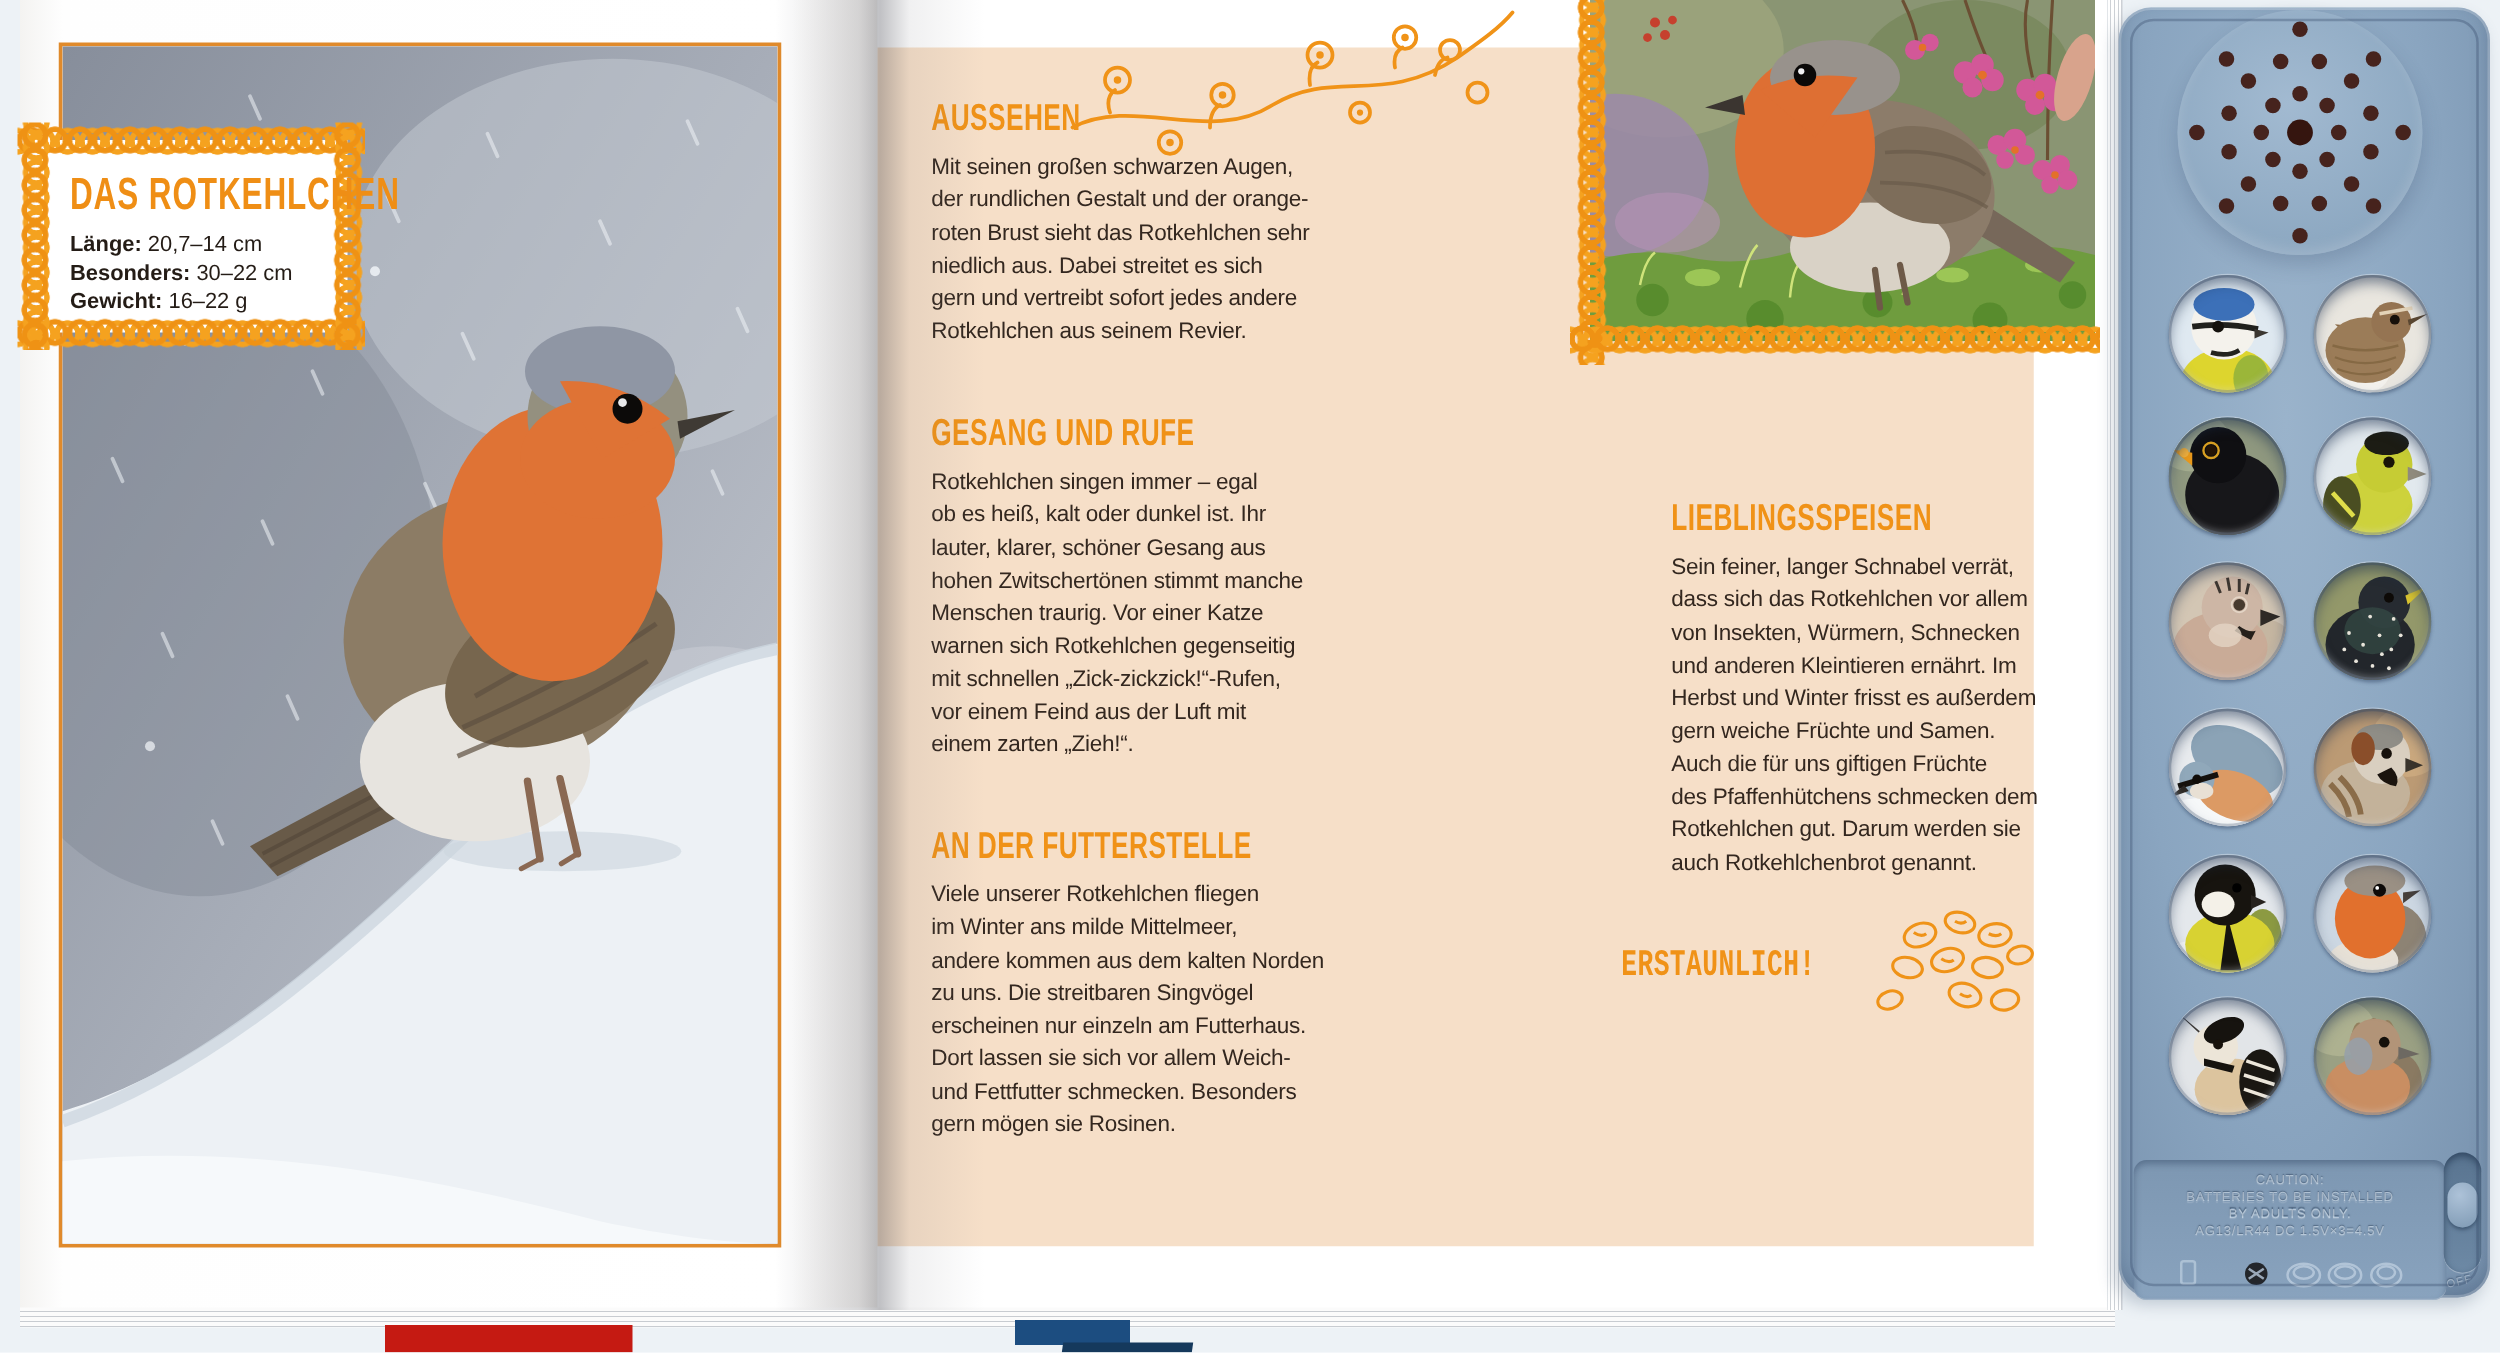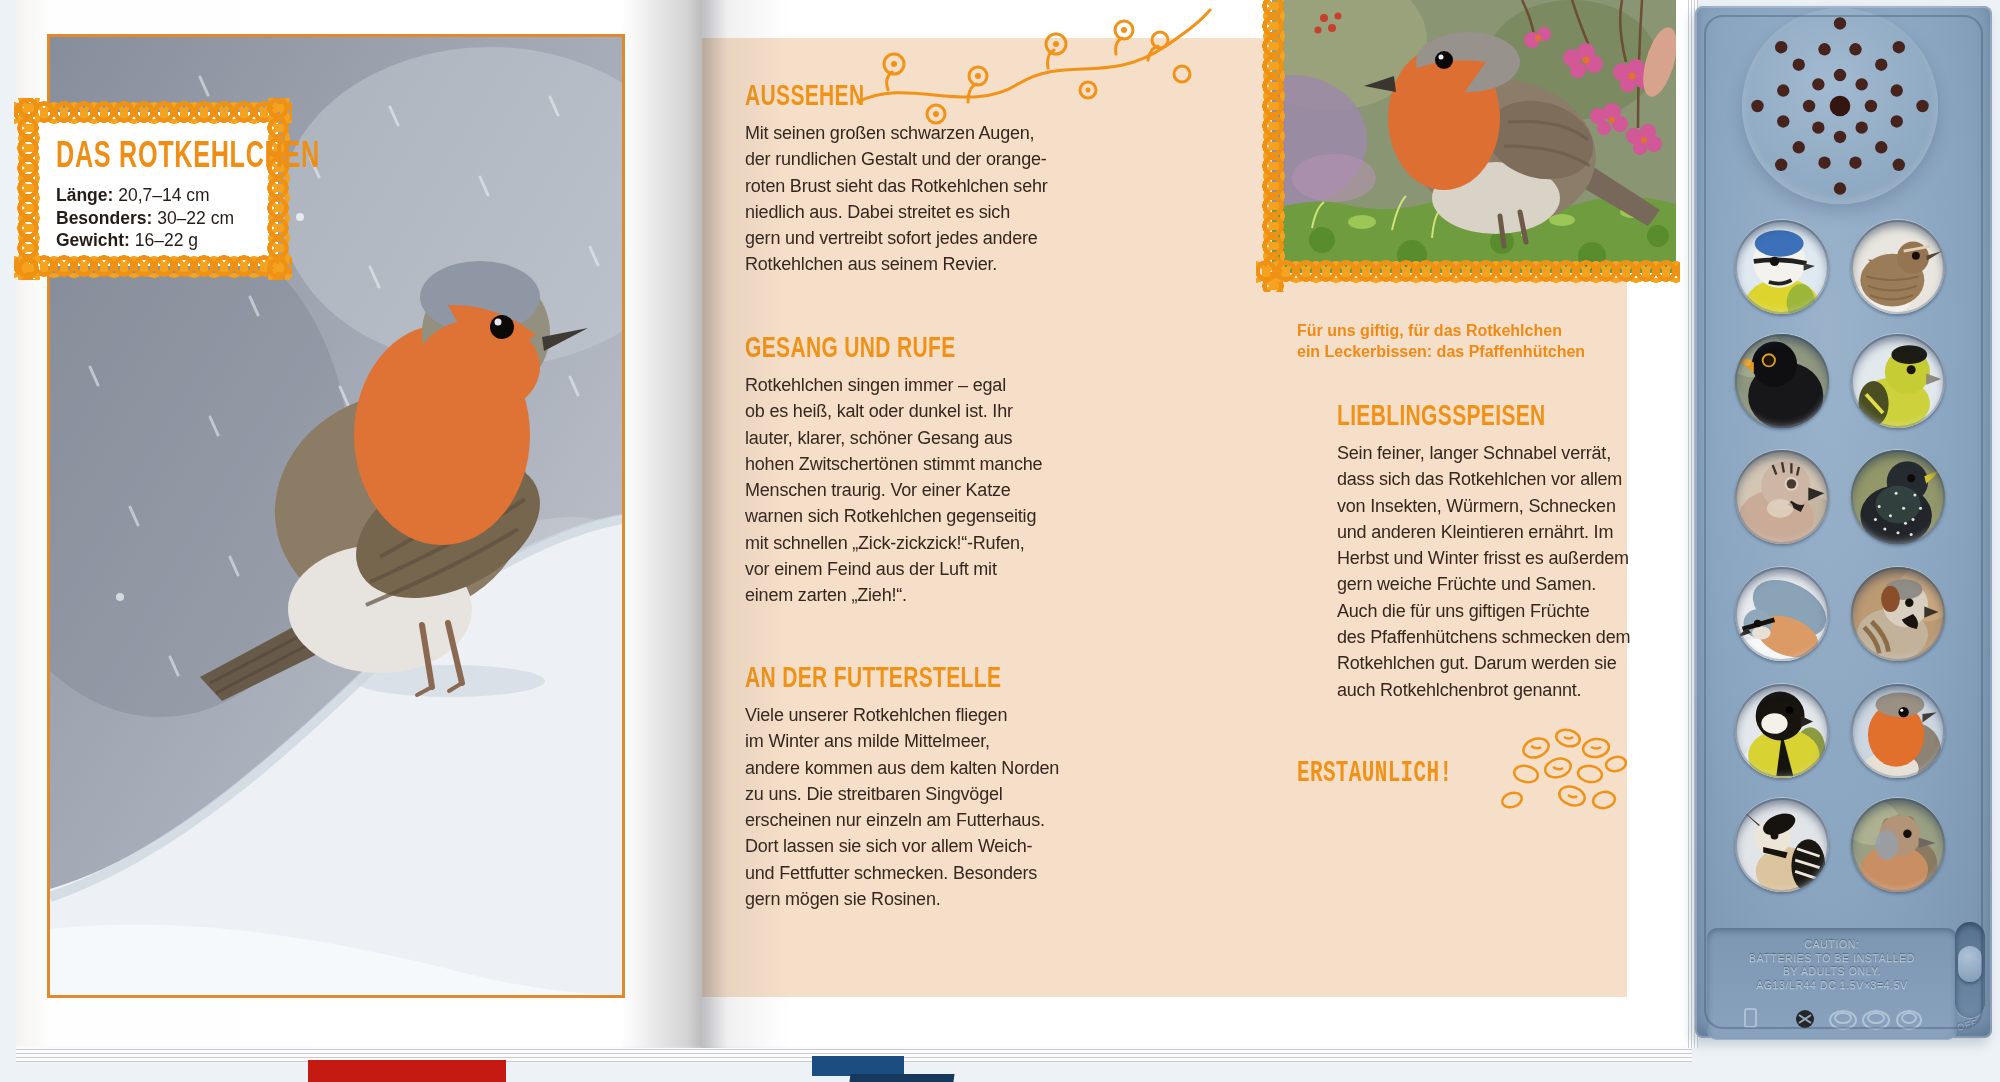--- a/index.html
+++ b/index.html
@@ -48,21 +48,21 @@
   .h{font-size:30px;font-weight:700;color:#f09217;letter-spacing:.5px;line-height:34px;margin:0 0 8px 0;
      transform:scaleX(.70);transform-origin:left bottom;white-space:nowrap;}
   .b{font-size:18px;line-height:26.3px;letter-spacing:-.2px;color:#33271f;white-space:pre;margin:0;}
   .caption{position:absolute;left:1297px;top:320px;z-index:4;font-size:16px;font-weight:700;
     color:#ee8a16;line-height:21px;white-space:pre;}
   .photo-tr{position:absolute;left:1272px;top:0;width:404px;height:273px;z-index:2;}
   .chain-ph-left{left:1258px;top:-4px;height:296px;z-index:3;}
   .chain-ph-bottom{left:1256px;top:256px;width:424px;z-index:3;}
   .doodle{position:absolute;z-index:2;}
   
-  .module{position:absolute;left:1695px;top:6px;width:297px;height:1032px;border-radius:8px;z-index:7;
+  .module{position:absolute;left:1695px;top:6px;width:297px;height:1032px;border-radius:26px;z-index:7;
     background:radial-gradient(ellipse at 45% 32%,#9ab3cb 0%,#8aa5c0 55%,#7791ad 100%);
     box-shadow:inset 0 0 0 2px rgba(255,255,255,.22), inset 0 -8px 16px rgba(40,60,90,.30),
       -4px 6px 12px rgba(80,100,125,.28);}
   .module::after{content:'';position:absolute;inset:9px;border-radius:19px;
     border:2px solid rgba(55,75,105,.35);pointer-events:none;}
   .speaker{position:absolute;left:47px;top:2px;width:196px;height:196px;border-radius:50%;
     background:radial-gradient(circle at 45% 38%,#a2bad1,#8ea9c2 68%,#8099b4 100%);
     box-shadow:0 8px 16px rgba(45,65,95,.22), inset 0 -4px 10px rgba(255,255,255,.18);}
   .hole{position:absolute;width:94px;height:94px;border-radius:50%;background:#64809c;
     box-shadow:0 -1px 0 rgba(255,255,255,.35), 0 2px 3px rgba(40,60,90,.45);}
@@ -258,22 +258,20 @@
         <circle cx="172" cy="60" r="9" fill="#0b0908"></circle>
           <circle cx="169" cy="57" r="2.5" fill="#f0f0f2"></circle>
         <path d="M122,76 L92,86 L124,92 Z" fill="#3b3530"></path>
         <path d="M228,216 L232,246 M248,212 L254,242" stroke="#6e5a48" stroke-width="5" stroke-linecap="round"></path>
       </g>
     </svg>
   </div>
   <div class="chain-v chain-ph-left"></div>
   <div class="chain-h chain-ph-bottom"></div>
 
-  <div class="caption">Für uns giftig, für das Rotkehlchen
-ein Leckerbissen: das Pfaffenhütchen</div>
 
   <div class="section" style="left:745px;top:78px;">
     <div class="h">AUSSEHEN</div>
     <p class="b">Mit seinen großen schwarzen Augen,
 der rundlichen Gestalt und der orange-
 roten Brust sieht das Rotkehlchen sehr
 niedlich aus. Dabei streitet es sich
 gern und vertreibt sofort jedes andere
 Rotkehlchen aus seinem Revier.</p>
   </div>

